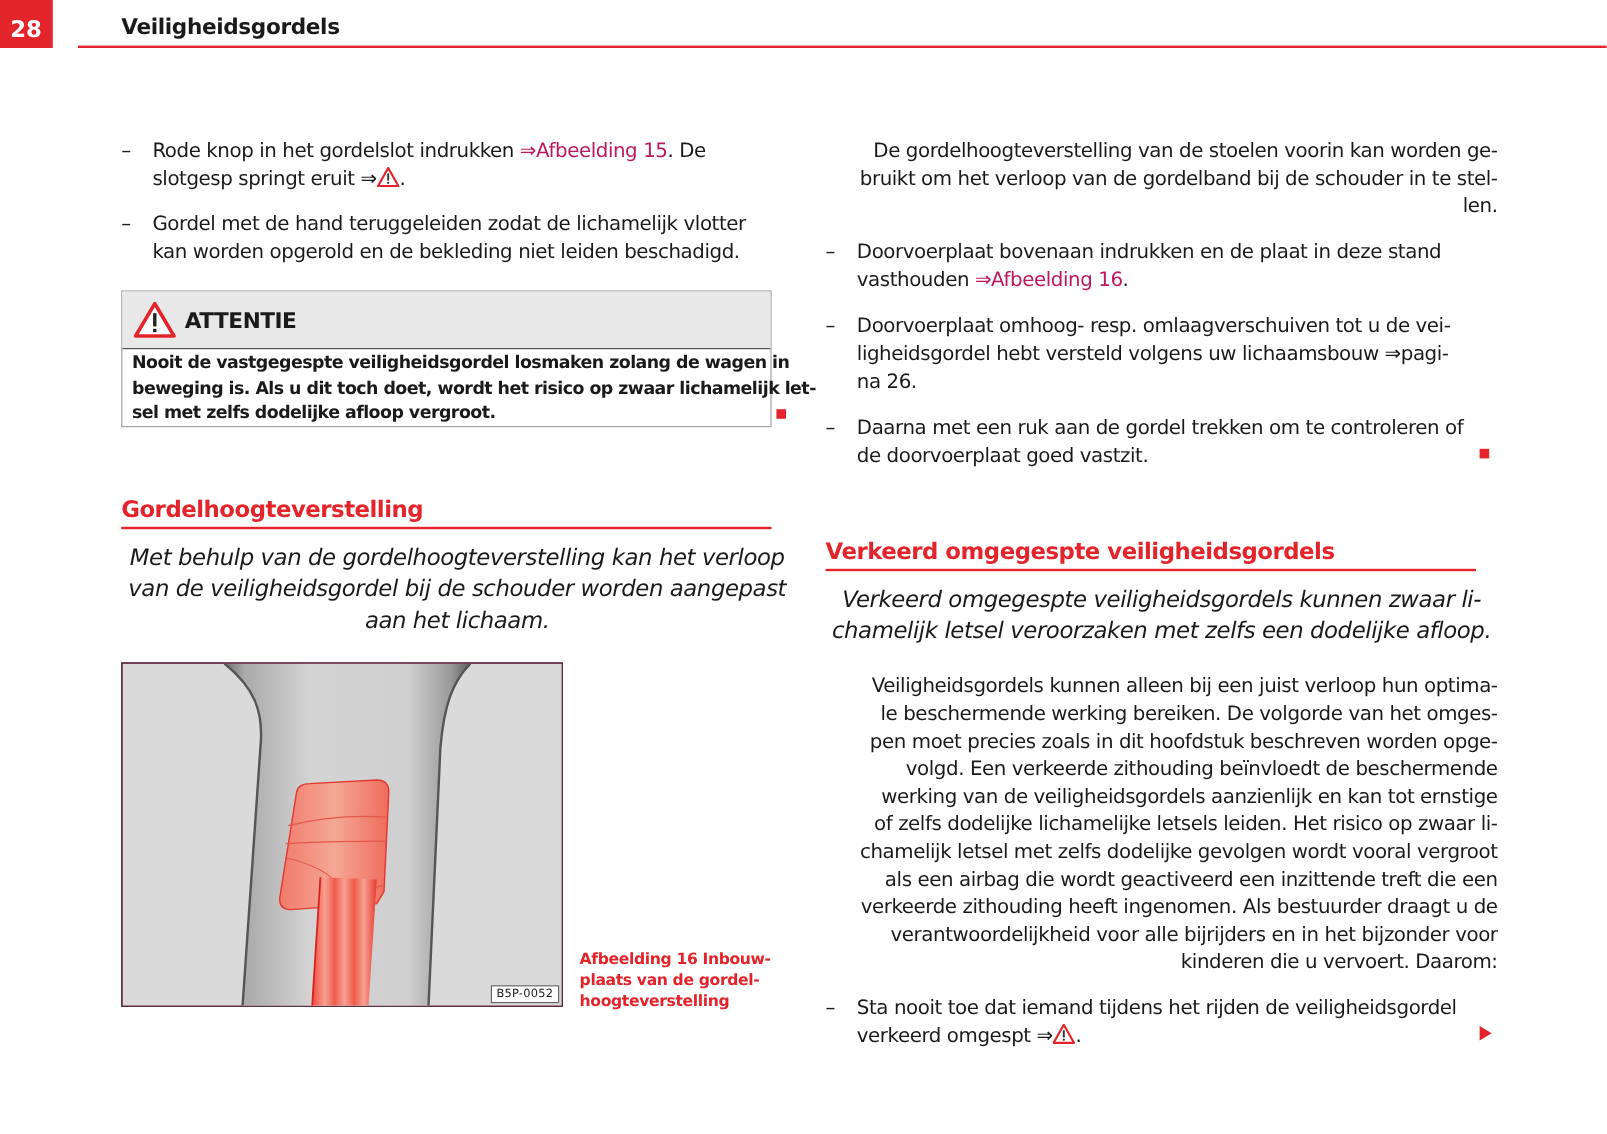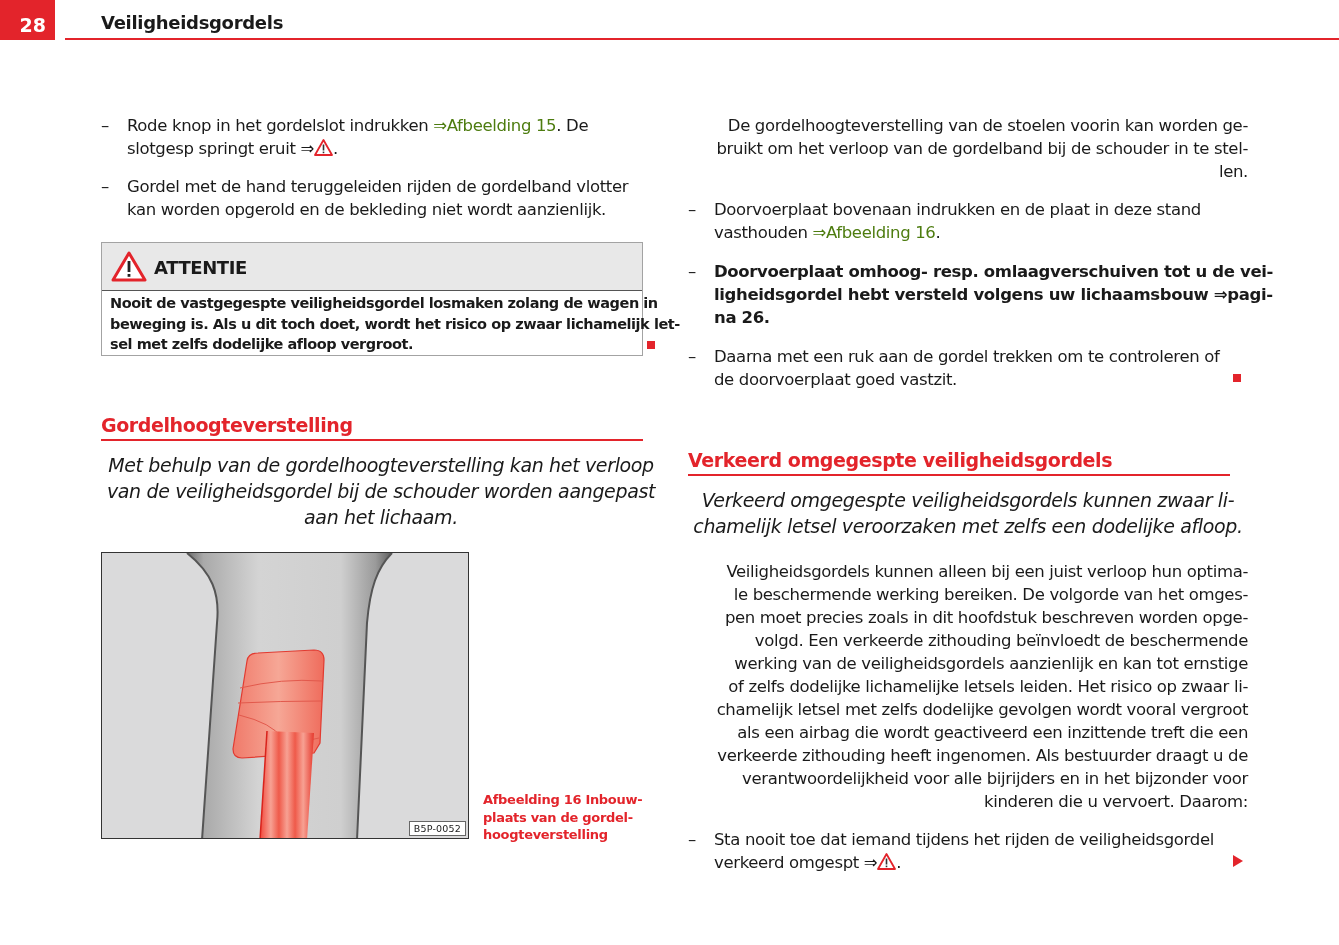--- a/index.html
+++ b/index.html
@@ -1,30 +1,30 @@
 <!DOCTYPE html>
 <html><head>
 <meta charset="utf-8">
 <style>
   html, body { margin:0; padding:0; background:#ffffff; }
   body { width:1339px; height:945px; position:relative; overflow:hidden;
          font-family:"DejaVu Sans", "Liberation Sans", sans-serif; color:#1a1a1a; }
-  .hdr-num { position:absolute; left:0; top:0; width:55px; height:40px; background:#e3242b;
+  .hdr-num { position:absolute; left:0; top:0; width:44px; height:40px; background:#e3242b;
              color:#fff; font-weight:bold; font-size:19px; line-height:50px; text-align:right;
              padding-right:9px; box-sizing:border-box; }
   .hdr-title { position:absolute; left:101px; top:12px; font-weight:bold; font-size:18px; color:#1a1a1a;
                letter-spacing:-0.3px; }
   .hdr-line { position:absolute; left:65px; top:38px; width:1274px; height:2px; background:#e3242b; }
 
   .col { position:absolute;text-align:right; }
   .p { font-size:16.5px; line-height:23px; margin:0; letter-spacing:-0.35px; }
   .bullet { position:absolute; font-size:16.5px; line-height:23px; letter-spacing:-0.35px; }
   .bullet .dash { position:absolute; left:0; top:0; }
   .bullet .txt { position:absolute; left:26px; top:0; }
-  .link { color:#4d7c0f; }
+  .link { color:#be185d; }
   .warn-tri { display:inline-block; vertical-align:-2px; }
 
   .attn { position:absolute; left:101px; top:242px; width:542px; height:114px; border:1px solid #a3a3a3;
           box-sizing:border-box; background:#fff; }
   .attn-head { height:47px; background:#e8e8e8; border-bottom:1px solid #555; position:relative; }
   .attn-head .ico { position:absolute; left:9px; top:8px; }
   .attn-head .lbl { position:absolute; left:52px; top:14px; font-weight:bold; font-size:18px; letter-spacing:-0.4px; }
   .attn-body { padding:2px 8px; font-weight:bold; font-size:14.5px; line-height:20.5px; letter-spacing:-0.45px; }
 
   .end-sq { position:absolute; width:8px; height:8px; background:#e3242b; }
@@ -57,22 +57,22 @@
           <path d="M9.5 1 L18 16 L1 16 Z" fill="none" stroke="#e3242b" stroke-width="1.8" stroke-linejoin="round"></path>
           <rect x="8.7" y="5.5" width="1.6" height="6" fill="#333"></rect>
           <rect x="8.7" y="12.6" width="1.6" height="1.6" fill="#333"></rect>
         </svg></span><span>.</span>
   </div>
 </div>
 
 <div class="bullet" style="left:101px; top:175px; width:550px; height:46px;">
   <span class="dash">–</span>
   <div class="txt" style="white-space:nowrap;">
-    <span>Gordel met de hand teruggeleiden rijden de gordelband vlotter</span><br>
-    <span>kan worden opgerold en de bekleding niet wordt aanzienlijk.</span>
+    <span>Gordel met de hand teruggeleiden zodat de lichamelijk vlotter</span><br>
+    <span>kan worden opgerold en de bekleding niet leiden beschadigd.</span>
   </div>
 </div>
 
 <div class="attn">
   <div class="attn-head">
     <span class="ico">
       <svg width="36" height="31" viewBox="0 0 36 31">
           <path d="M18 2 L34 29 L2 29 Z" fill="#fff" stroke="#e3242b" stroke-width="3" stroke-linejoin="round"></path>
           <rect x="16.6" y="10" width="2.8" height="11" fill="#222"></rect>
           <rect x="16.6" y="23" width="2.8" height="2.8" fill="#222"></rect>
@@ -150,21 +150,21 @@
 <div class="bullet" style="left:688px; top:198px; width:560px; height:46px;">
   <span class="dash">–</span>
   <div class="txt" style="white-space:nowrap;">
     <span>Doorvoerplaat bovenaan indrukken en de plaat in deze stand</span><br>
     <span>vasthouden </span><span class="link">⇒Afbeelding 16</span><span>.</span>
   </div>
 </div>
 
 <div class="bullet" style="left:688px; top:260px; width:560px; height:69px;">
   <span class="dash">–</span>
-  <div class="txt" style="white-space:nowrap;font-weight:bold;">
+  <div class="txt" style="white-space:nowrap;">
     <span>Doorvoerplaat omhoog- resp. omlaagverschuiven tot u de vei-</span><br>
     <span>ligheidsgordel hebt versteld volgens uw lichaamsbouw ⇒pagi-</span><br>
     <span>na 26.</span>
   </div>
 </div>
 
 <div class="bullet" style="left:688px; top:345px; width:560px; height:46px;">
   <span class="dash">–</span>
   <div class="txt" style="white-space:nowrap;">
     <span>Daarna met een ruk aan de gordel trekken om te controleren of</span><br>

